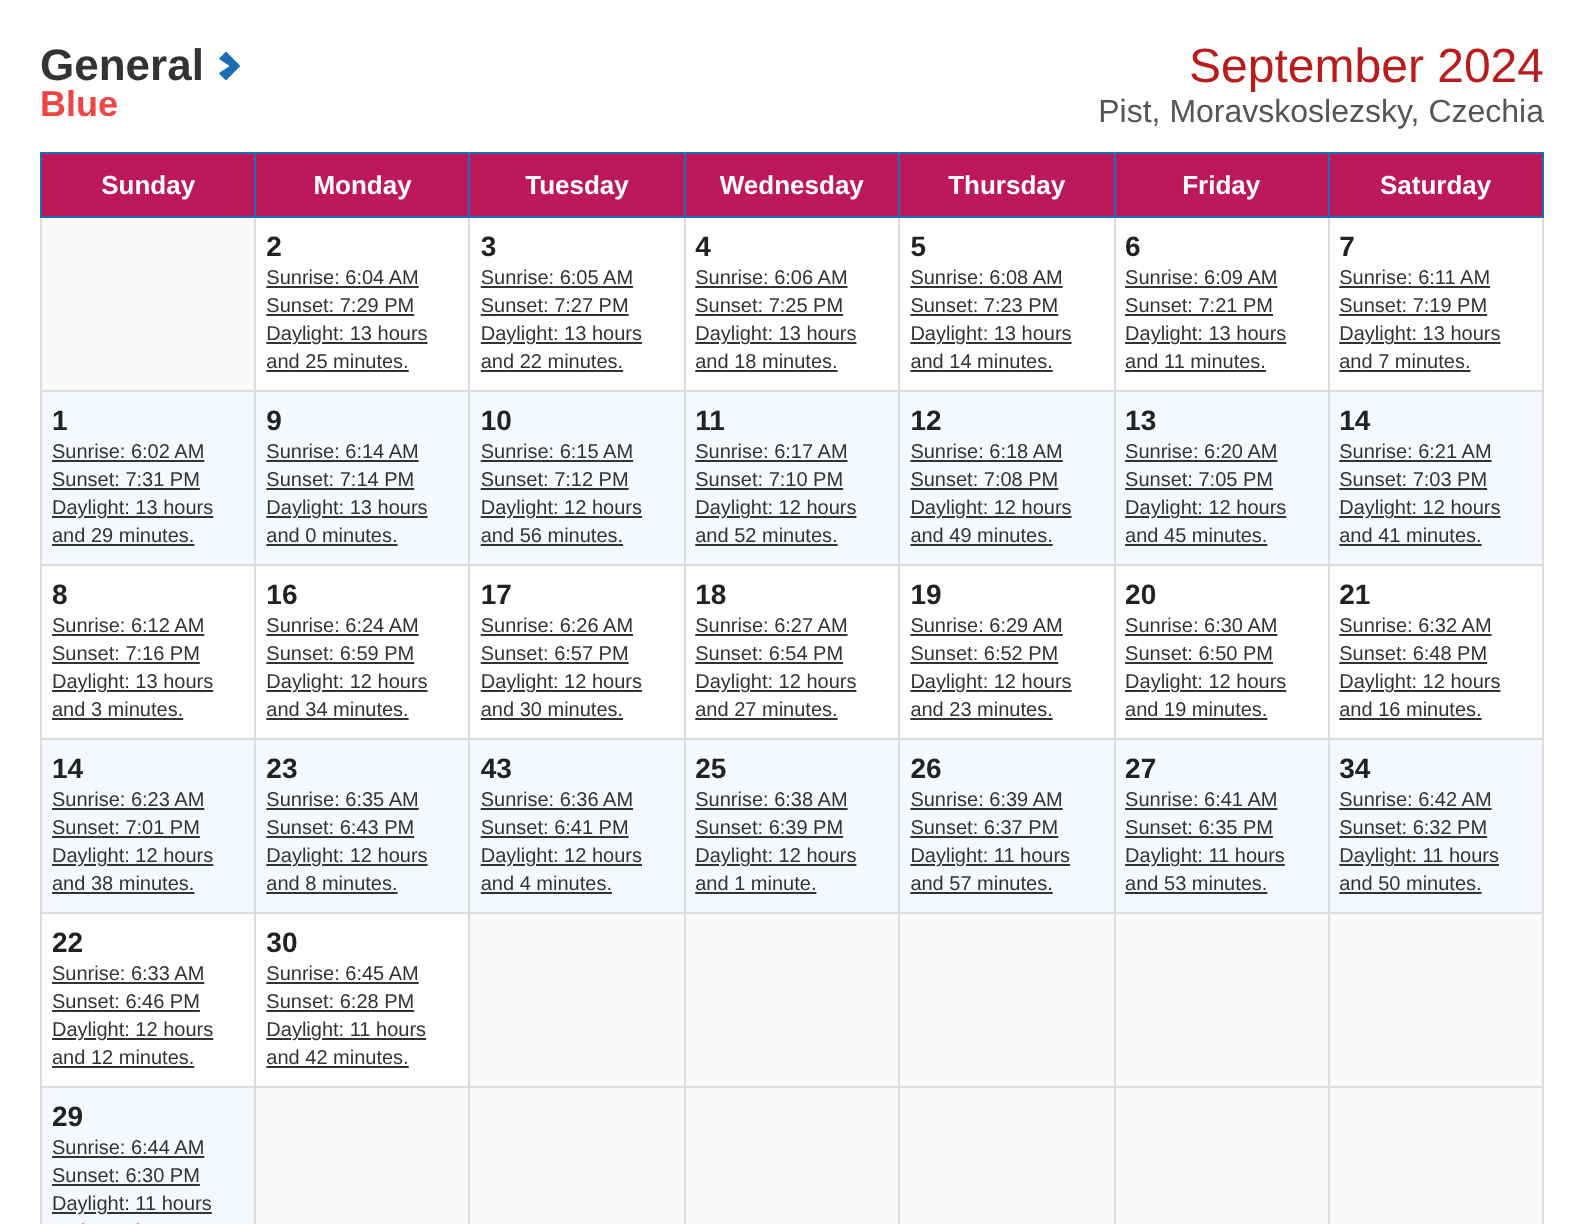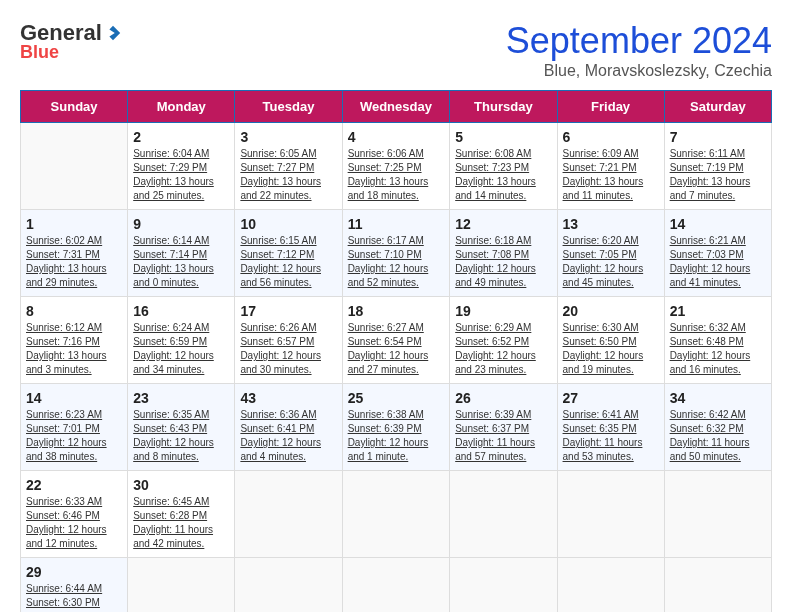--- a/index.html
+++ b/index.html
@@ -32,23 +32,23 @@
     .logo-general { color: #333; }
     .logo-icon {
       width: 18px;
       height: 18px;
       margin-left: 2px;
     }
     .title-area {
       text-align: right;
     }
     .month-title {
-      font-size: 36px;
+      font-size: 24px;
       font-weight: normal;
-      color: #1d4ed8;
+      color: #b91c1c;
     }
     .location {
       font-size: 16px;
       color: #555;
     }
     .calendar {
       width: 100%;
       border-collapse: collapse;
       font-size: 11px;
     }
@@ -101,21 +101,21 @@
     <div class="logo-text">
       <span class="logo-general">General</span>
       <svg class="logo-icon" viewBox="0 0 20 20">
         <path d="M10 2 L18 10 L10 18 L6 14 L12 10 L6 6 Z" fill="#1a6db5"></path>
       </svg>
     </div>
     <div style="color:#ef4444;font-size:18px;font-weight:bold;margin-top:-4px;">Blue</div>
   </div>
   <div class="title-area">
     <div class="month-title">September 2024</div>
-    <div class="location">Blue, Moravskoslezsky, Czechia</div>
+    <div class="location">Pist, Moravskoslezsky, Czechia</div>
   </div>
 </div>
 
 <table class="calendar">
   <thead>
     <tr>
     <th>Sunday</th>
         <th>Monday</th>
         <th>Tuesday</th>
         <th>Wednesday</th>

